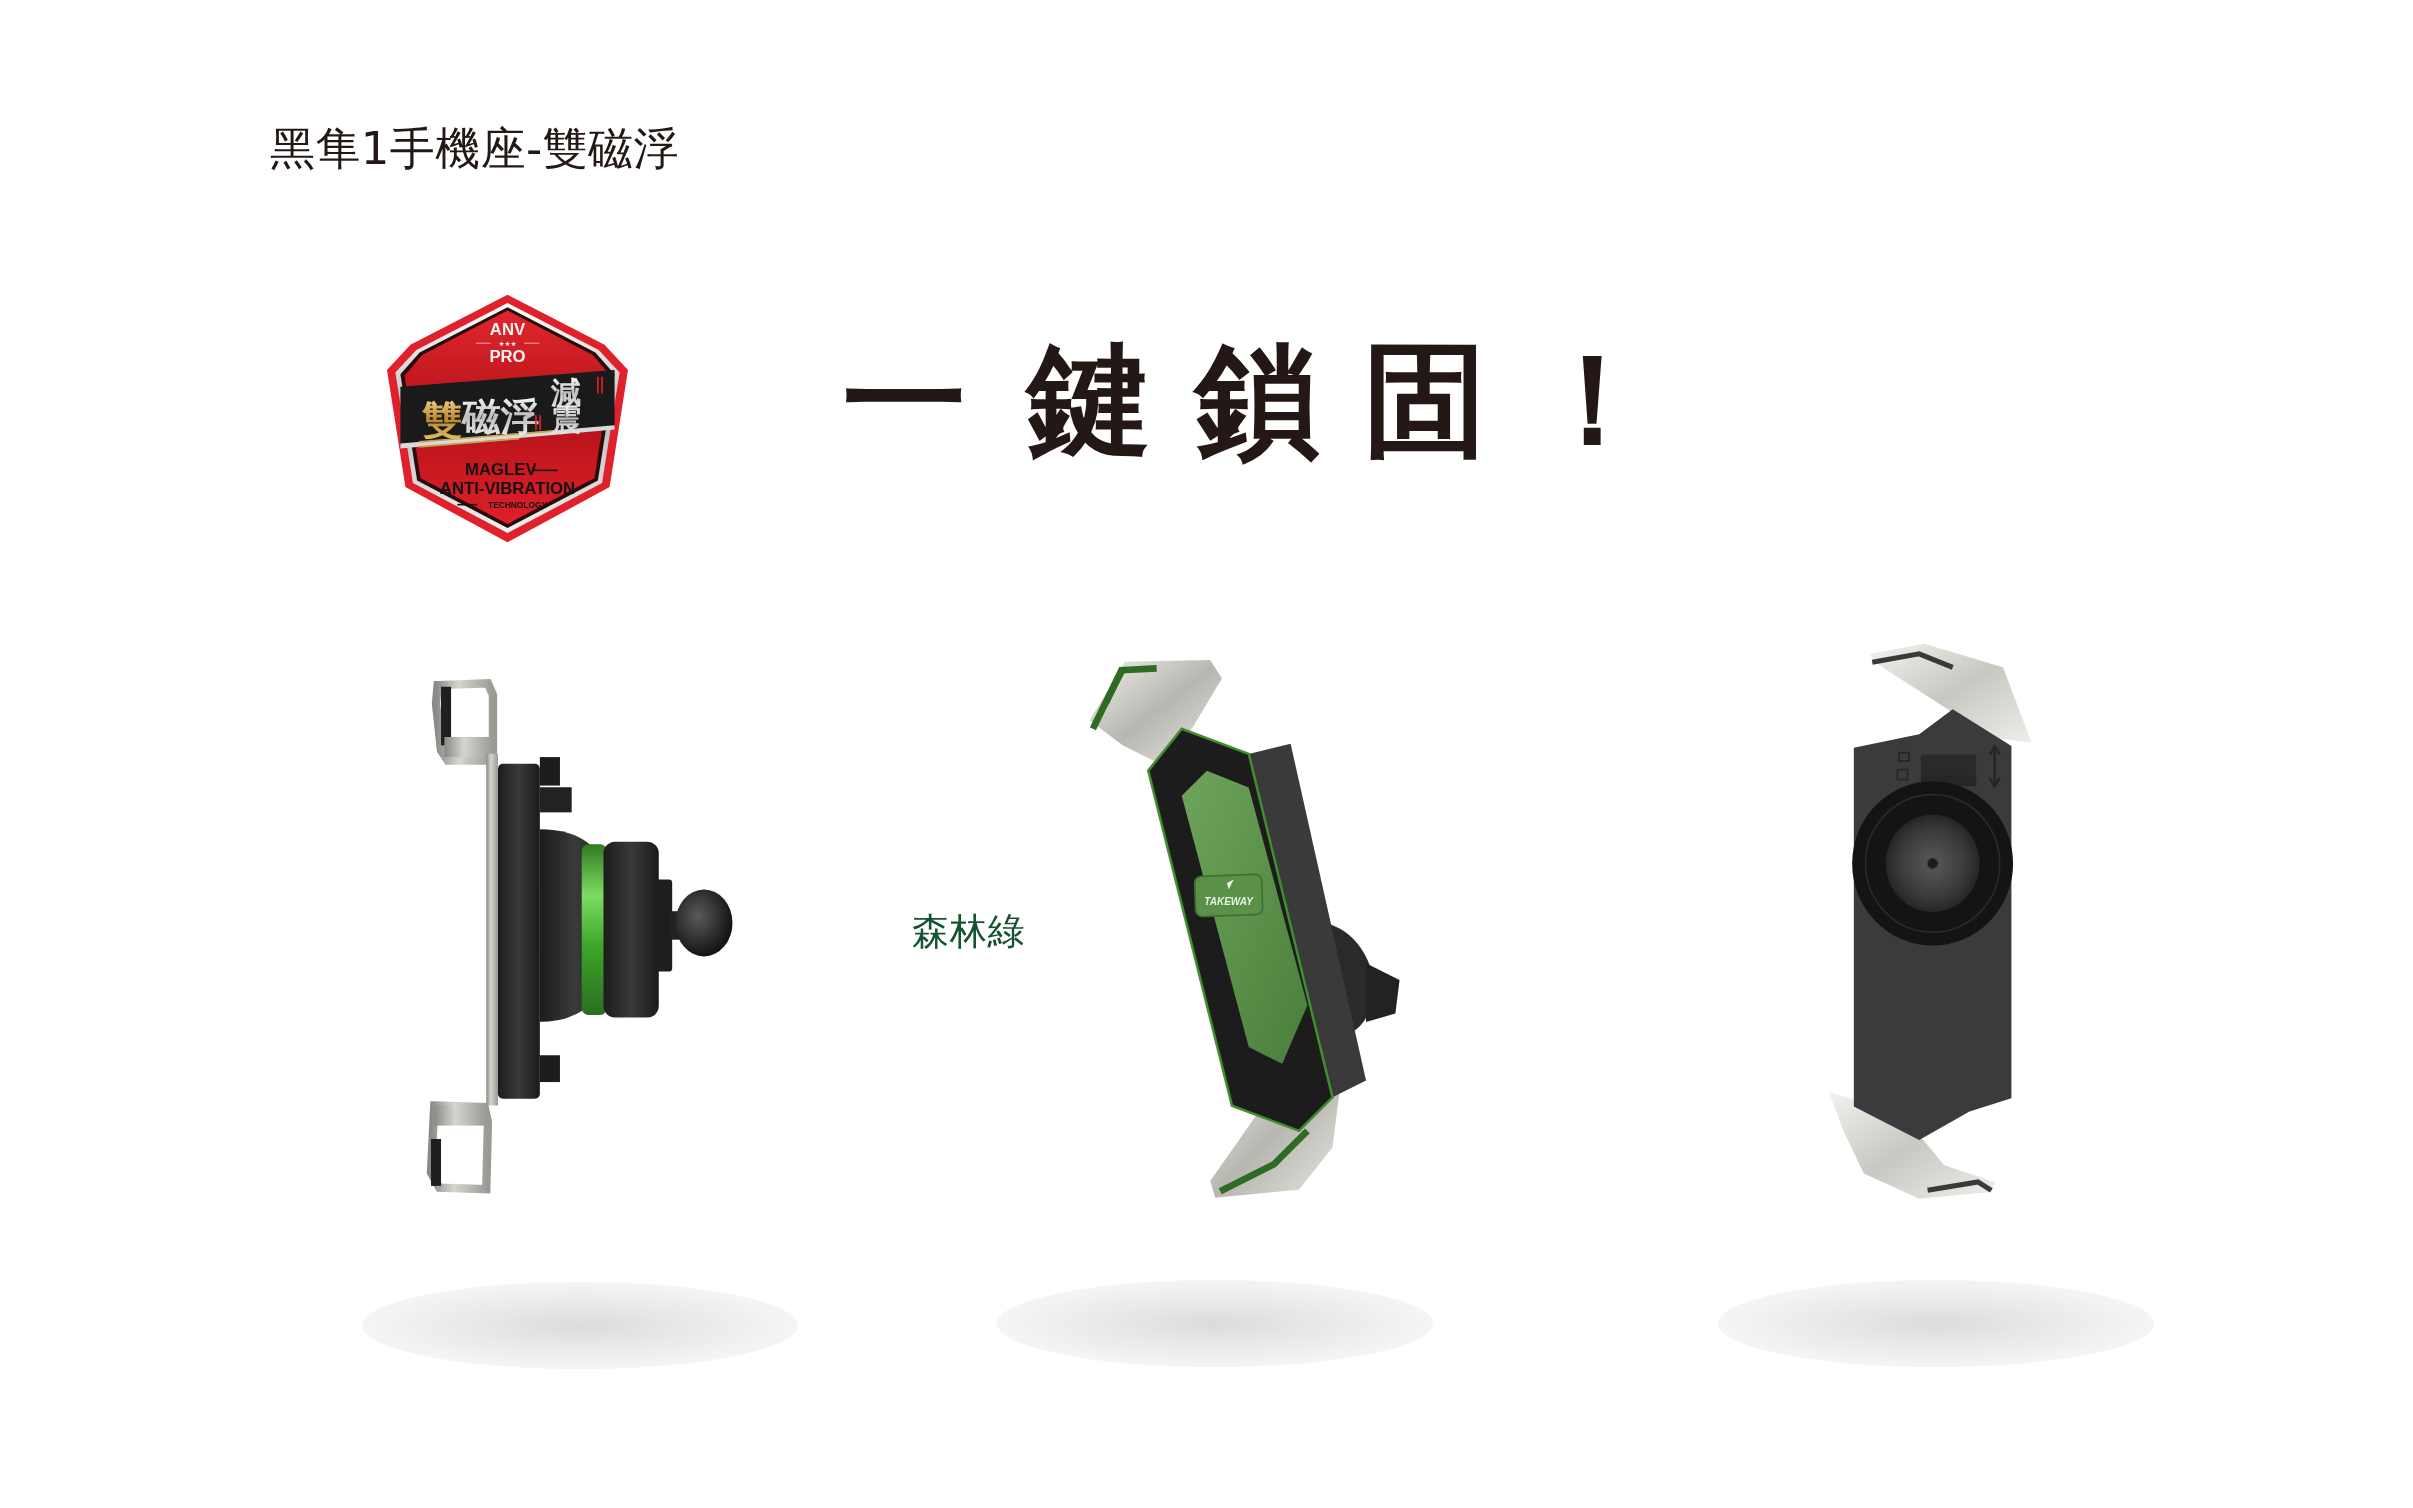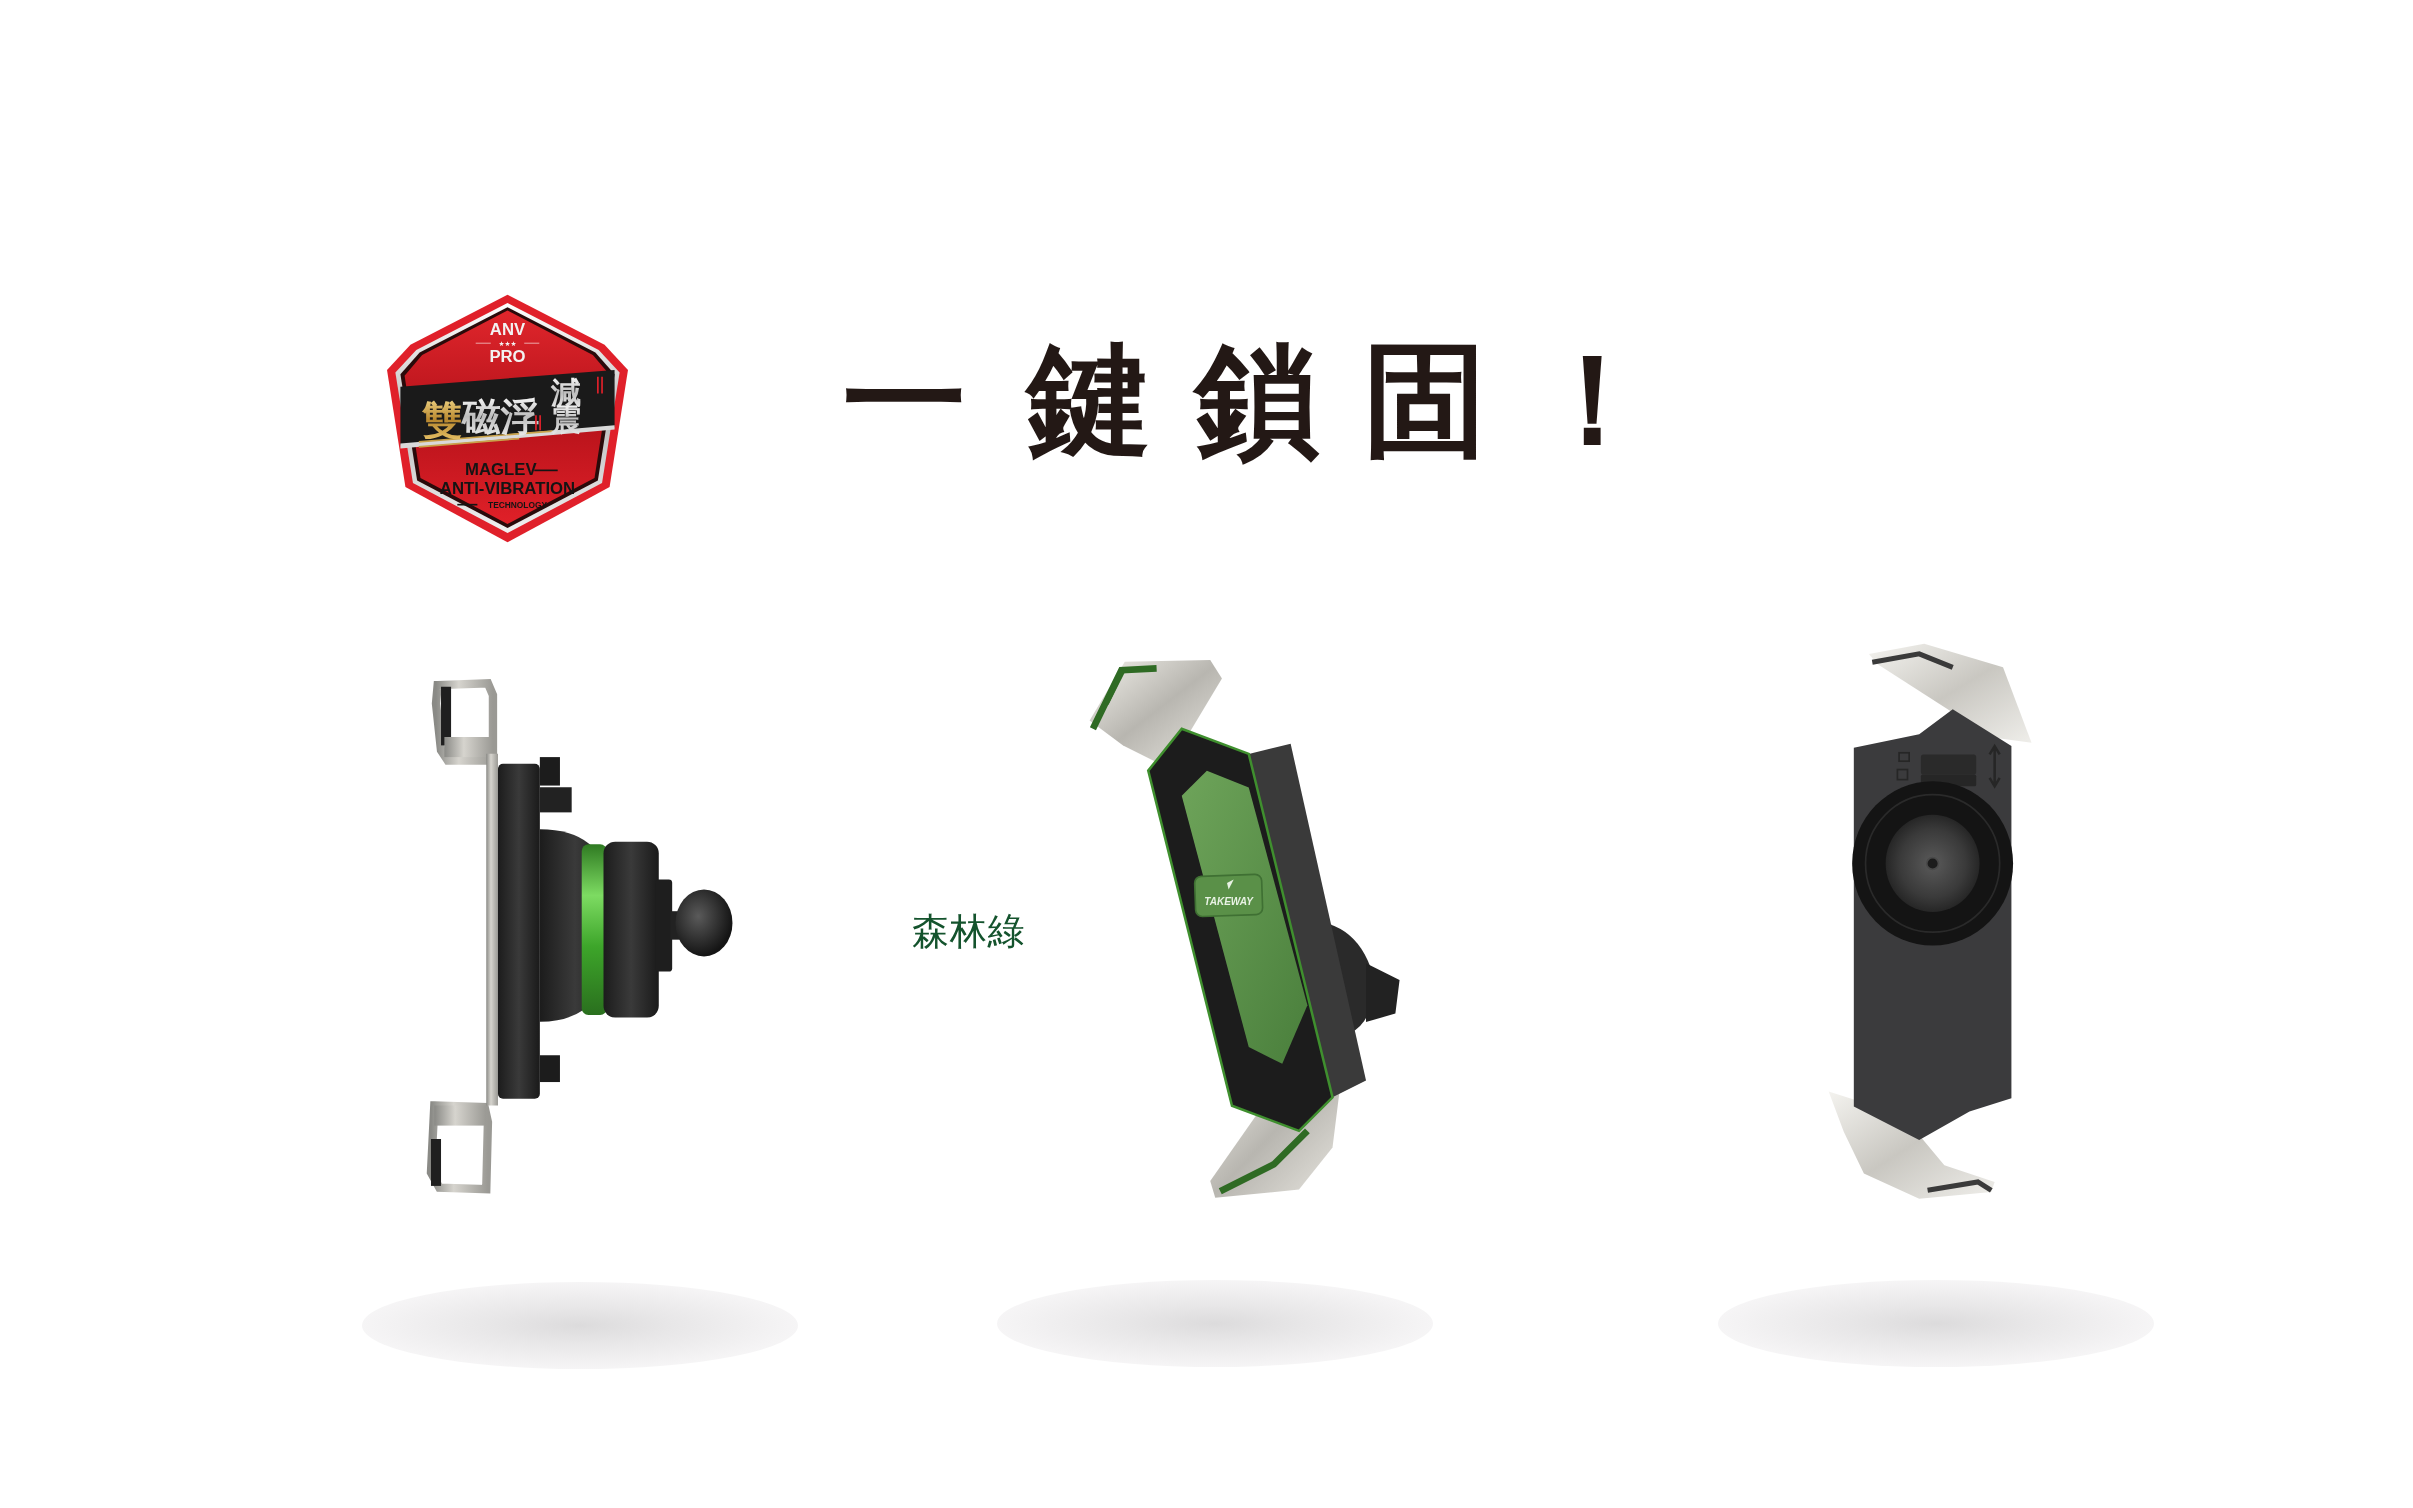--- a/index.html
+++ b/index.html
@@ -15,20 +15,21 @@
   .color-label{left:912px;top:907px;font-size:37px;color:#14532d;font-family:"DejaVu Sans",sans-serif;letter-spacing:0.8px;}
   .badge{left:385px;top:293px;width:245px;height:251px;}
   .product{position:absolute;}
   .shadow{position:absolute;border-radius:50%;}
 </style>
 </head>
 <body>
 
 <div class="abs header-title">
   <span class="gap"></span>
+  <span class="name">黑隼1手機座-雙磁浮</span>
 </div>
 
 <div class="abs badge">
   <svg width="245" height="251" viewBox="0 0 292 300">
     <defs>
       <linearGradient id="redg" x1="0" y1="0" x2="0" y2="1">
         <stop offset="0" stop-color="#e0262c"></stop>
         <stop offset="0.5" stop-color="#b5121a"></stop>
         <stop offset="1" stop-color="#e02028"></stop>
       </linearGradient>

